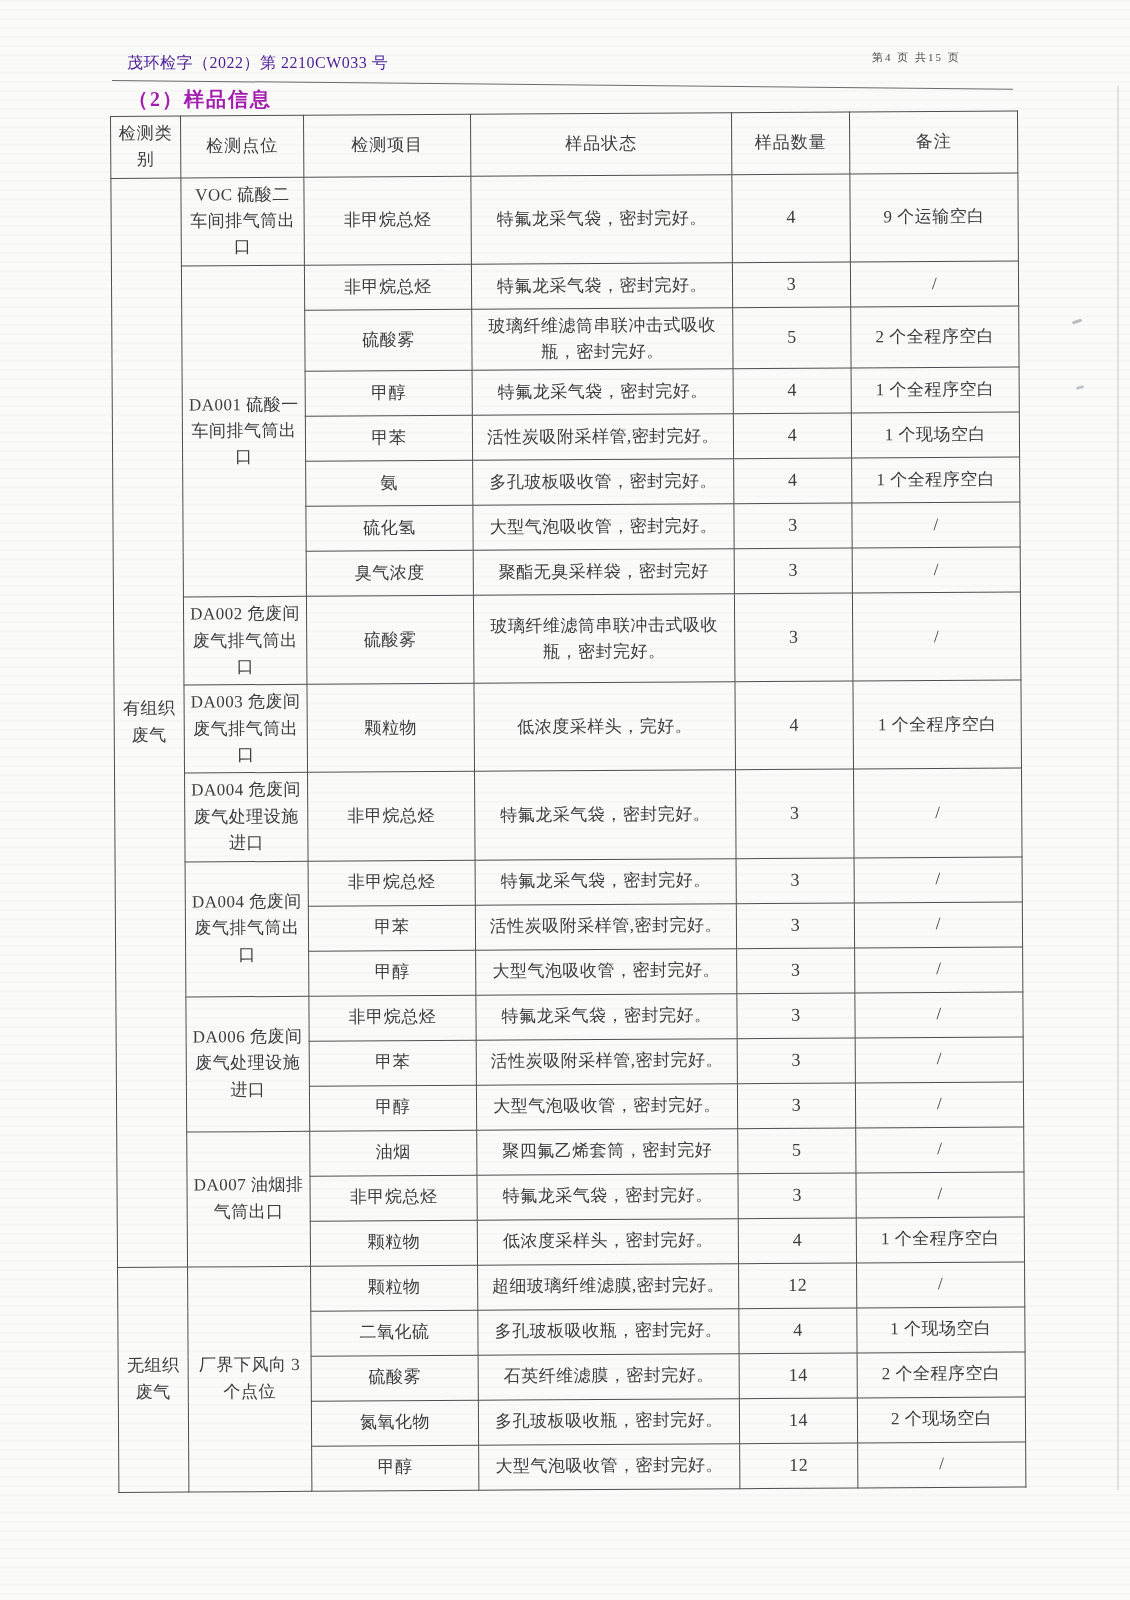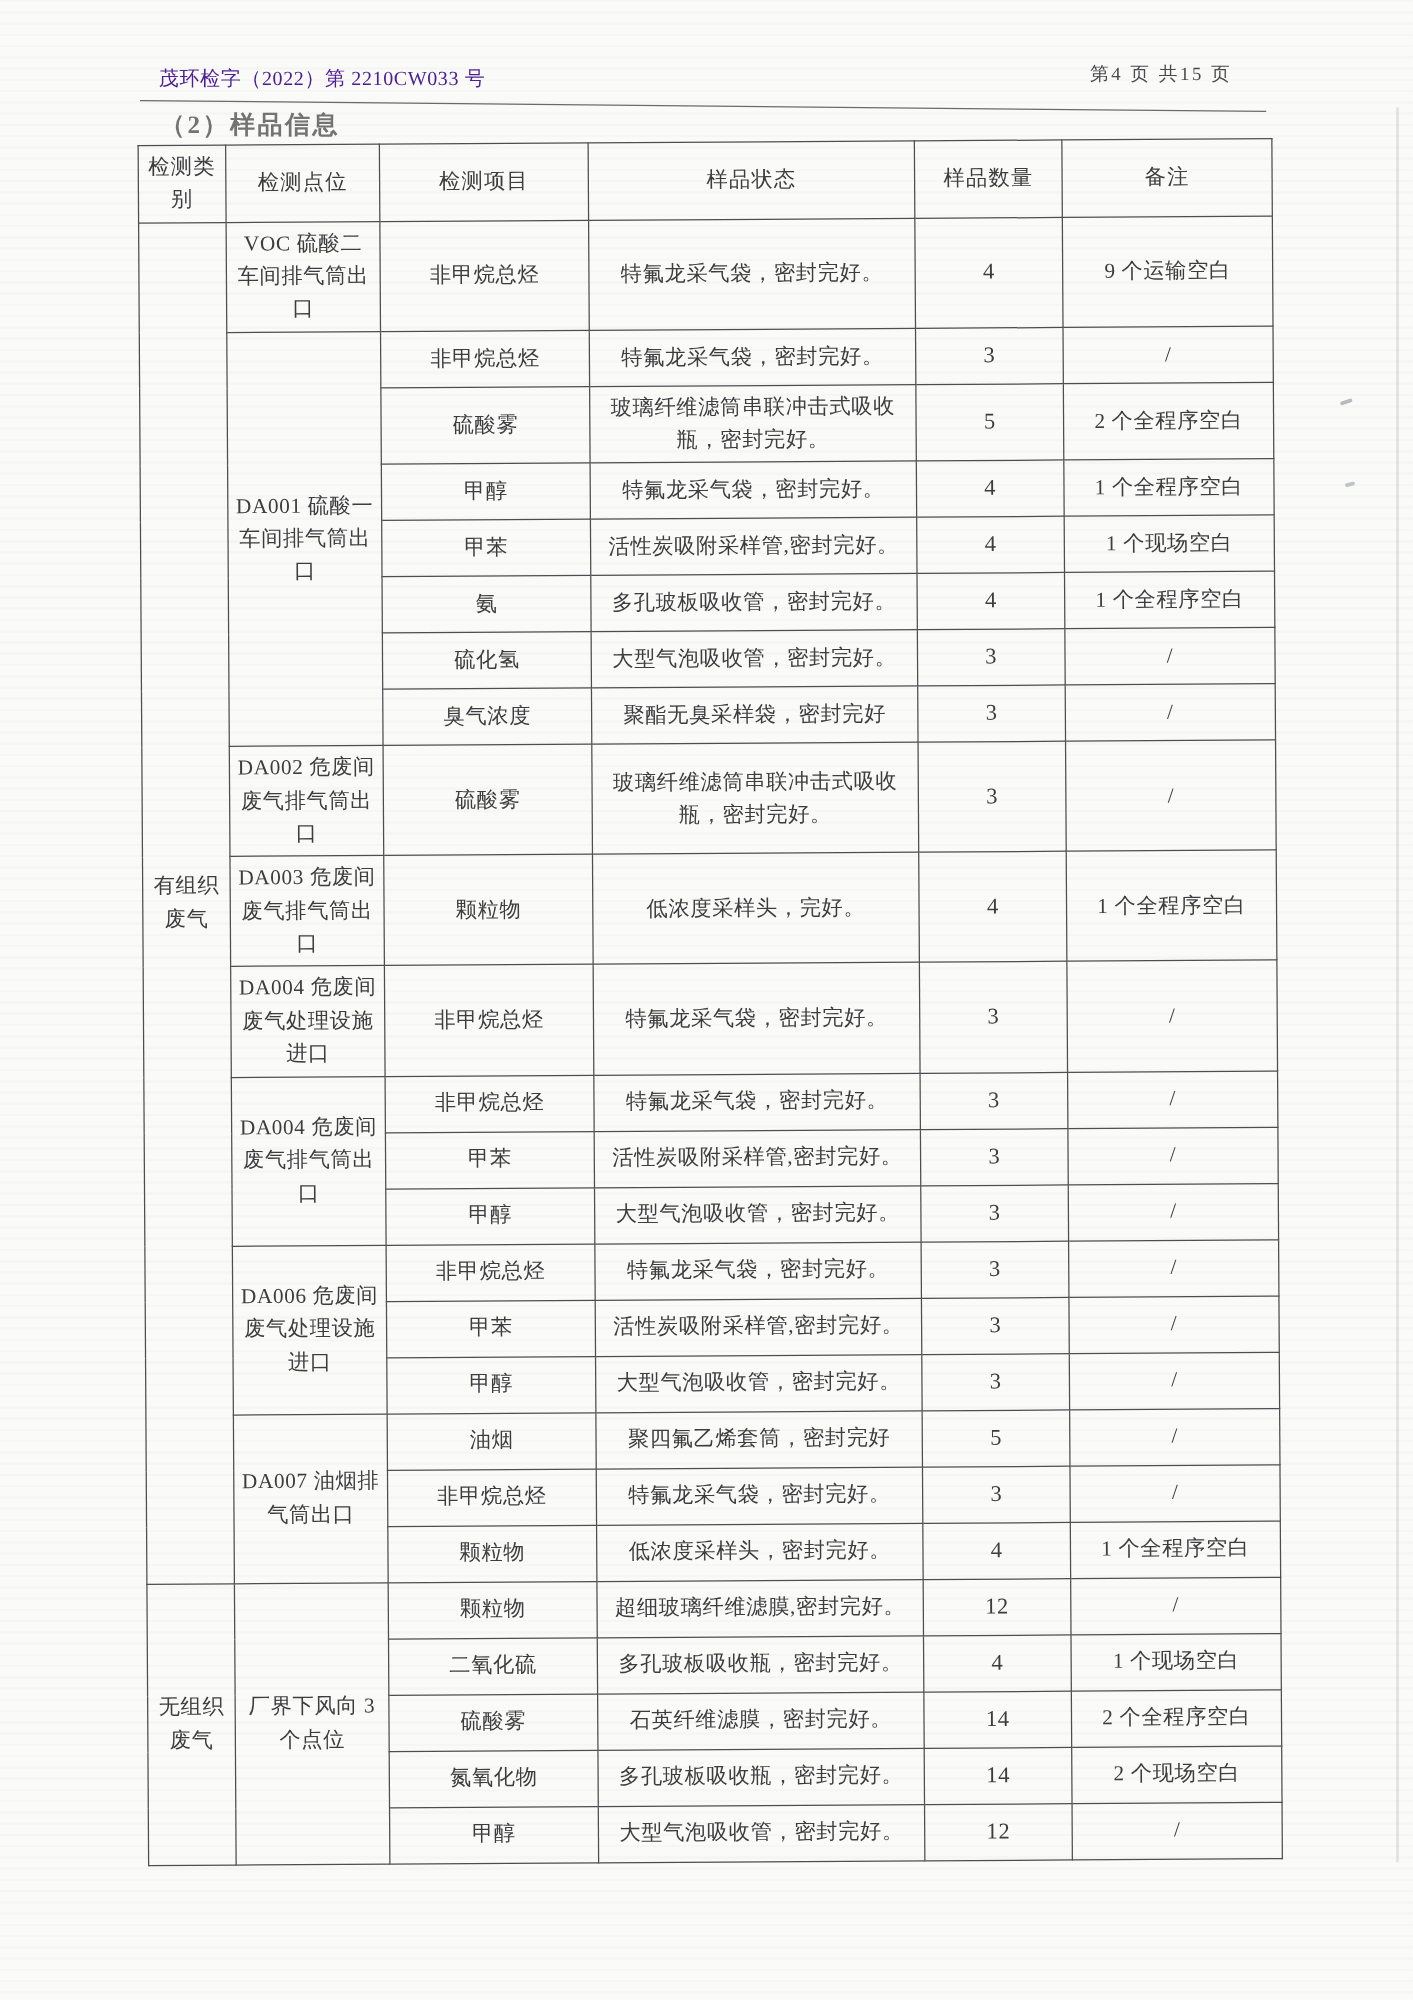--- a/index.html
+++ b/index.html
@@ -18,29 +18,29 @@
       rgba(255,255,255,0) 2px, rgba(255,255,255,0) 9px);
   }
   .page{position:absolute;inset:0;}
 
   .doc-number{
     position:absolute;left:114px;top:53px;
     font-size:16px;letter-spacing:0.5px;color:#4c1d95;margin-left:13px;
   }
   .page-info{
     position:absolute;left:872px;top:50px;
-    font-size:15px;letter-spacing:2px;color:#4a4a4e;
+    font-size:11px;letter-spacing:2px;color:#4a4a4e;
   }
   .head-rule{
     position:absolute;left:112px;top:80px;width:901px;height:1px;
     background:#6a6a6e;transform:rotate(0.55deg);transform-origin:left center;
   }
   .section-title{
     position:absolute;left:128px;top:86px;
-    font-size:20px;font-weight:600;letter-spacing:2px;color:#737373;
+    font-size:20px;font-weight:600;letter-spacing:2px;color:#a21caf;
   }
 
   .sample-table{
     position:absolute;left:110px;top:116px;width:907px;
     border-collapse:collapse;table-layout:fixed;
     transform:rotate(-0.35deg);transform-origin:top left;
     font-size:17px;
   }
   .sample-table th,.sample-table td{
     border:1px solid #4e4e52;

